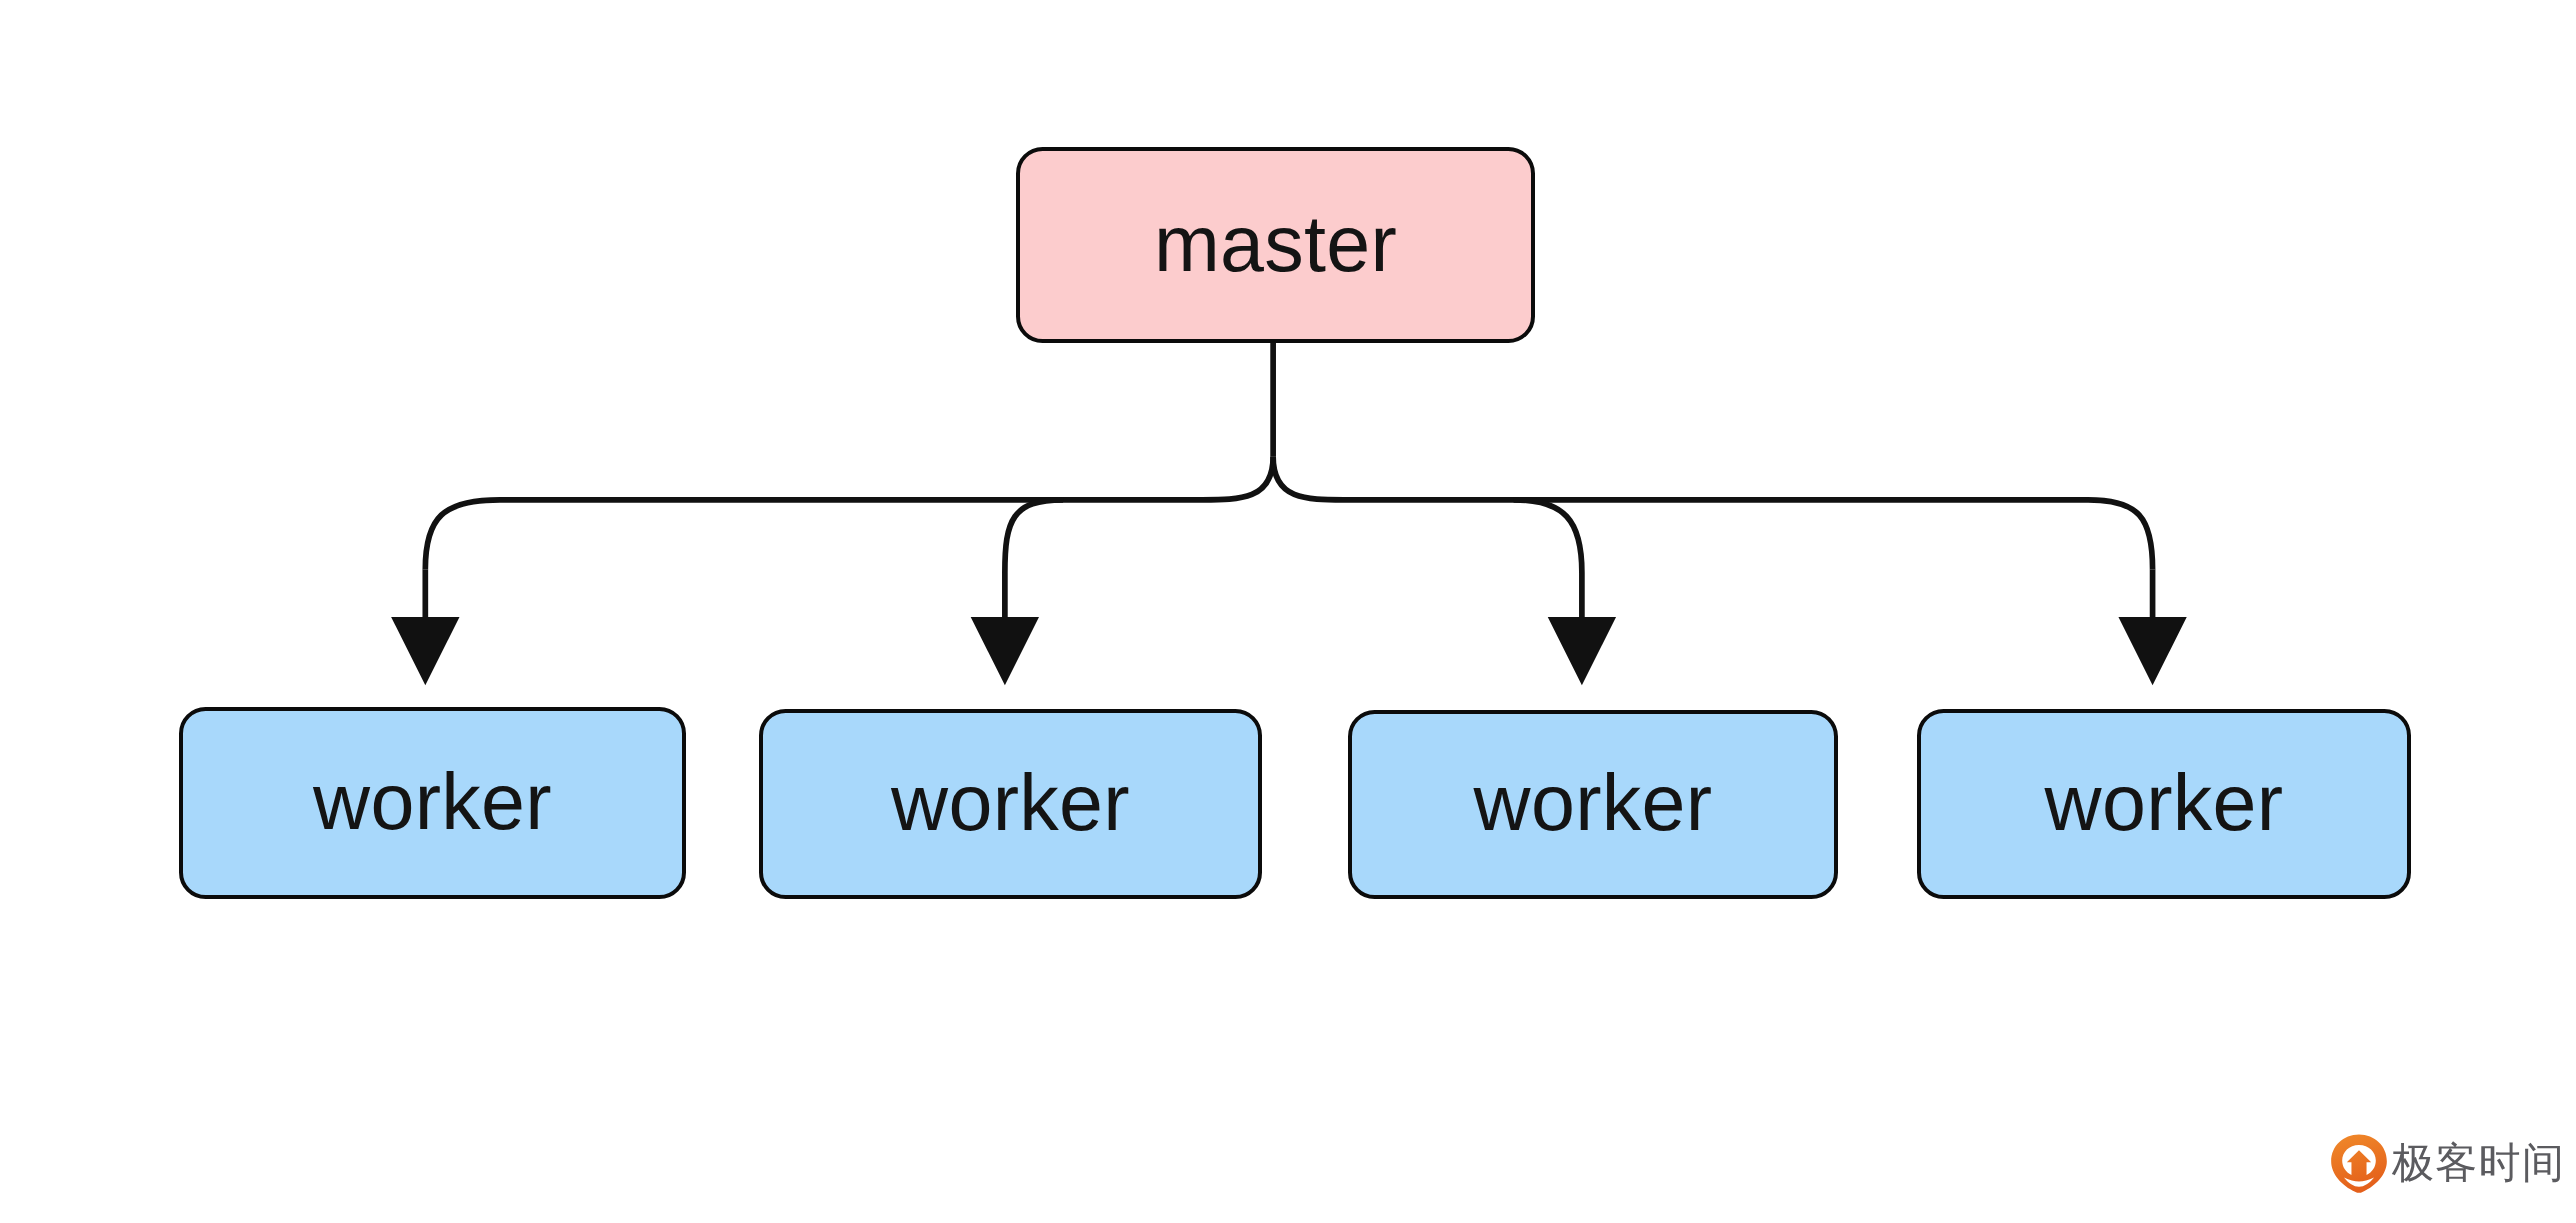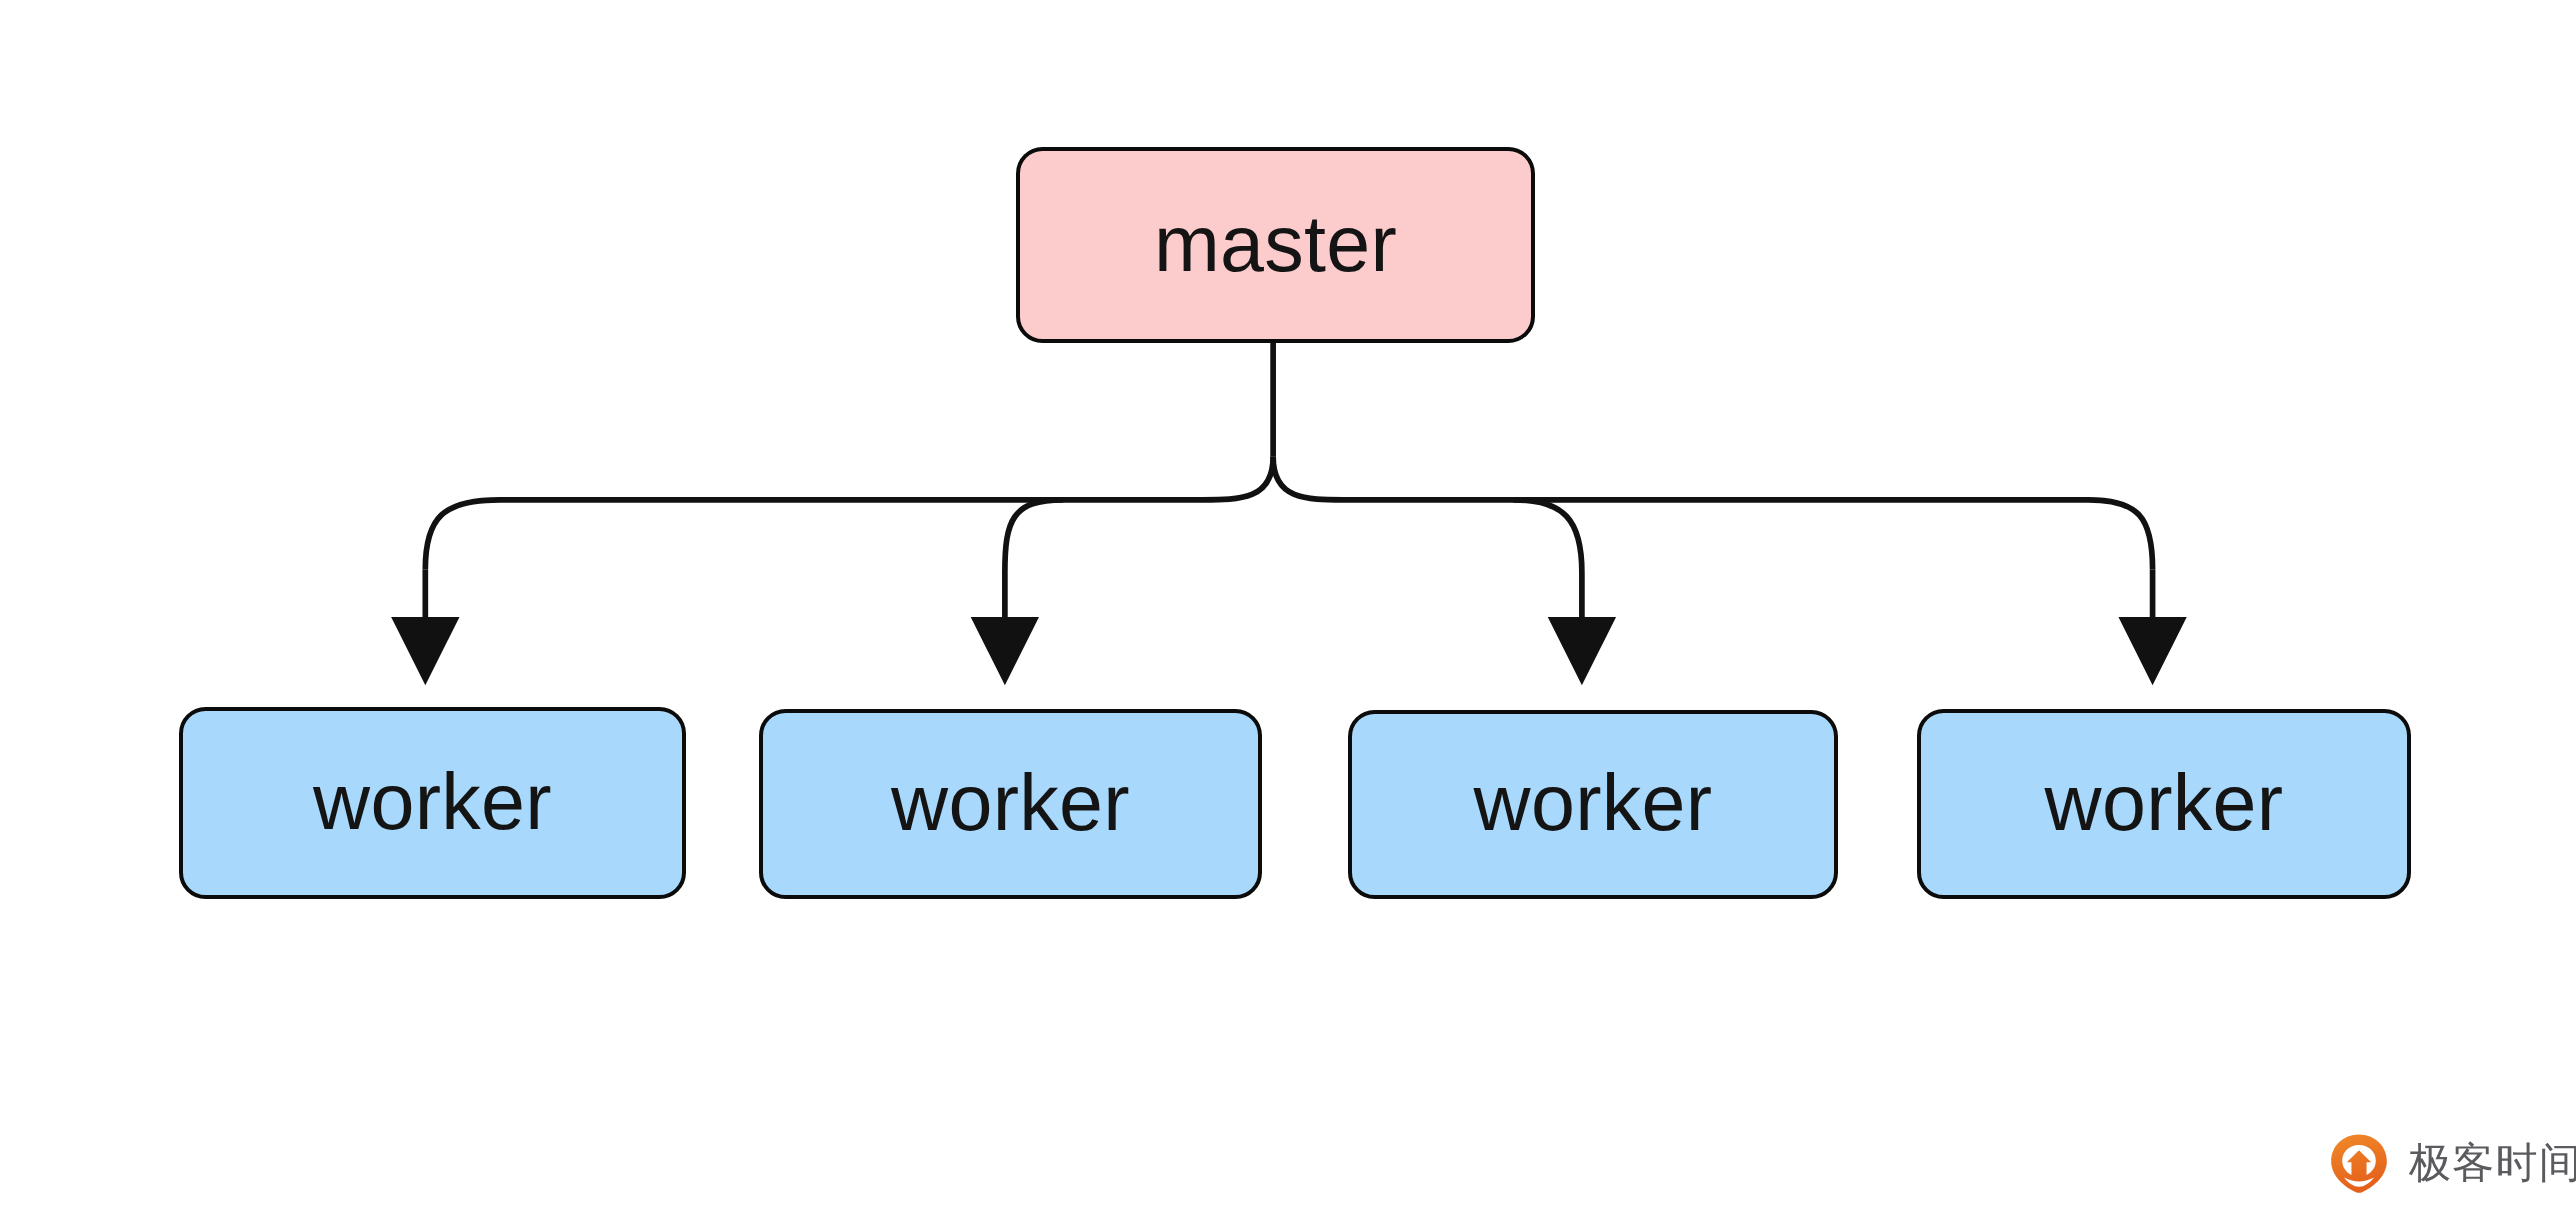--- a/index.html
+++ b/index.html
@@ -58,21 +58,21 @@
 
   
   #watermark {
     position: absolute;
     left: 2330px;
     top: 1128px;
     width: 228px;
     height: 70px;
     display: flex;
     align-items: center;
-    gap: 21px;
+    gap: 4px;
   }
   #logo-mark {
     width: 58px;
     height: 61px;
     flex: 0 0 auto;
   }
   #logo-text {
     font-size: 42px;
     color: #5b5b5f;
     letter-spacing: 1.3px;

